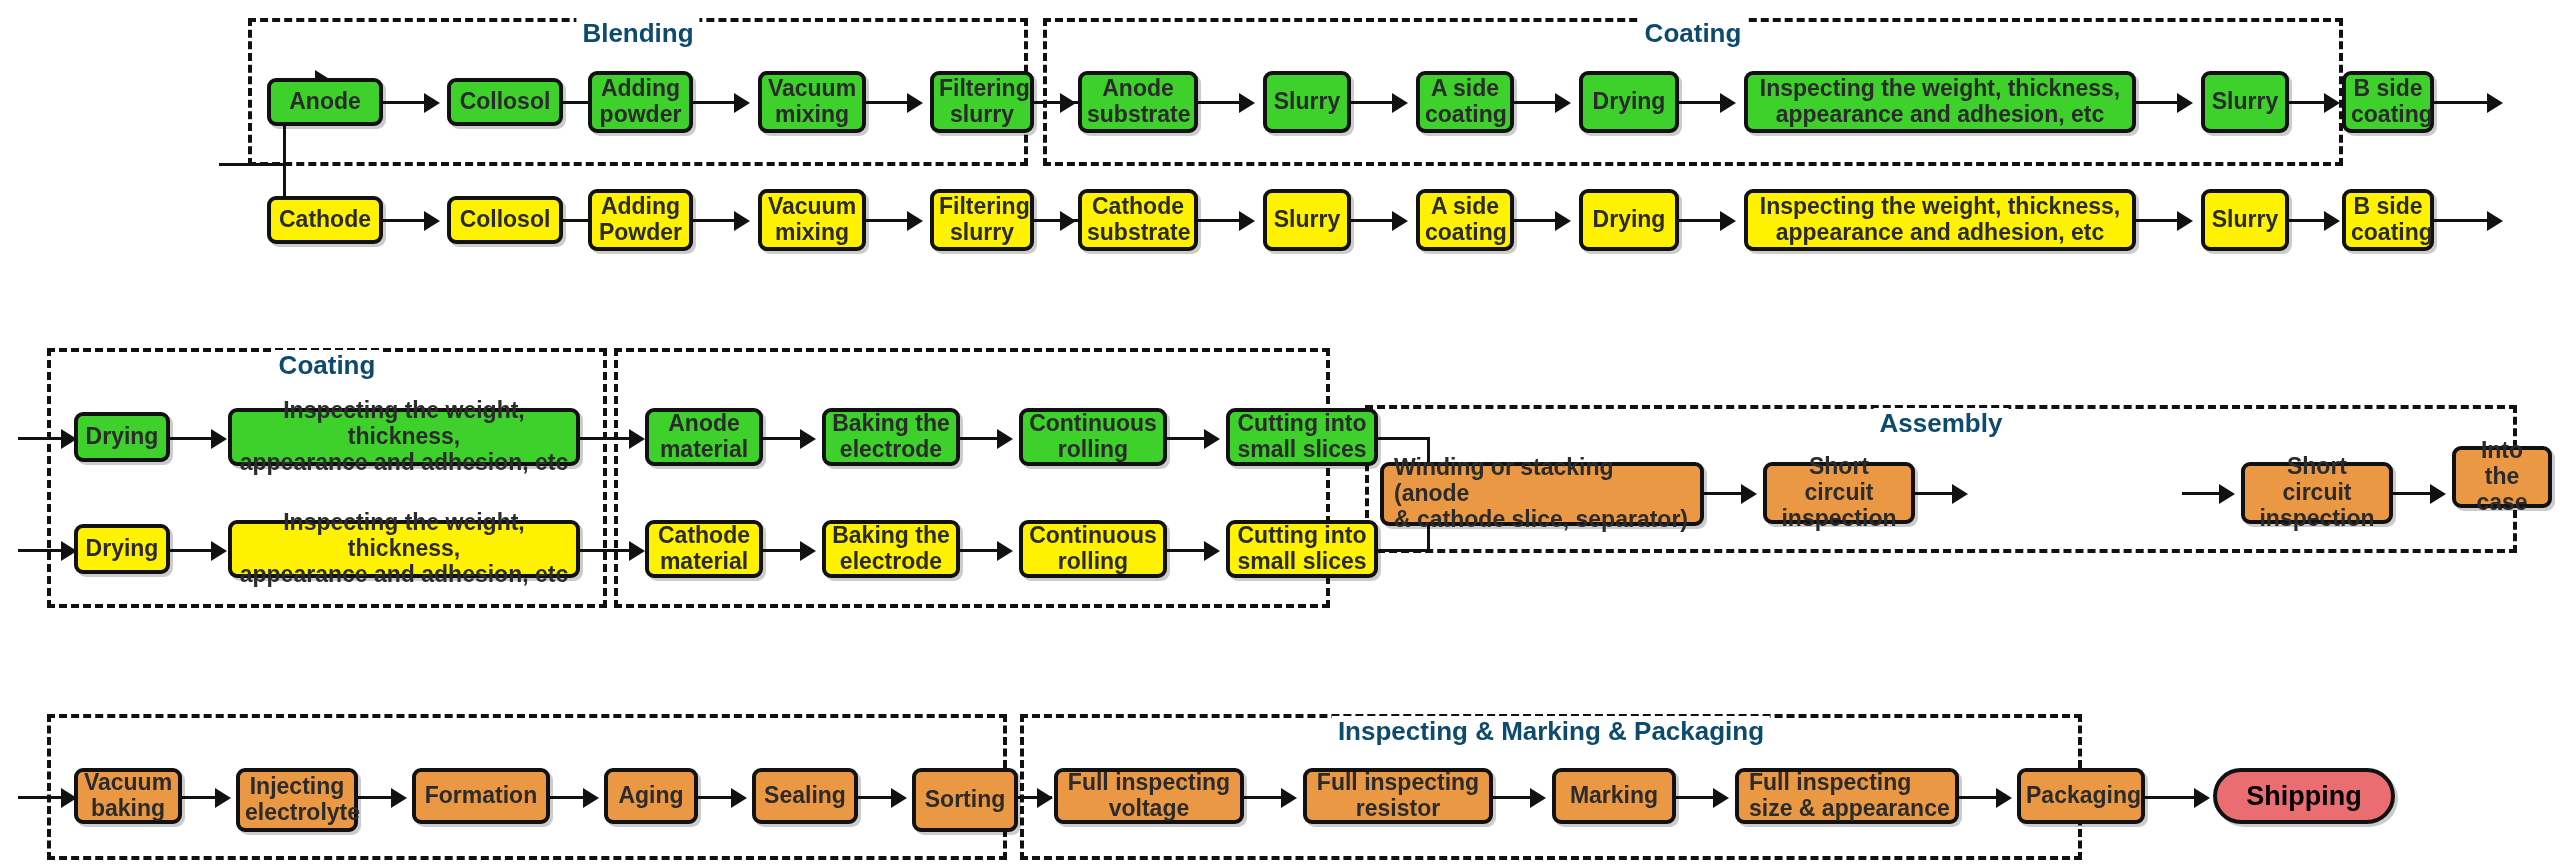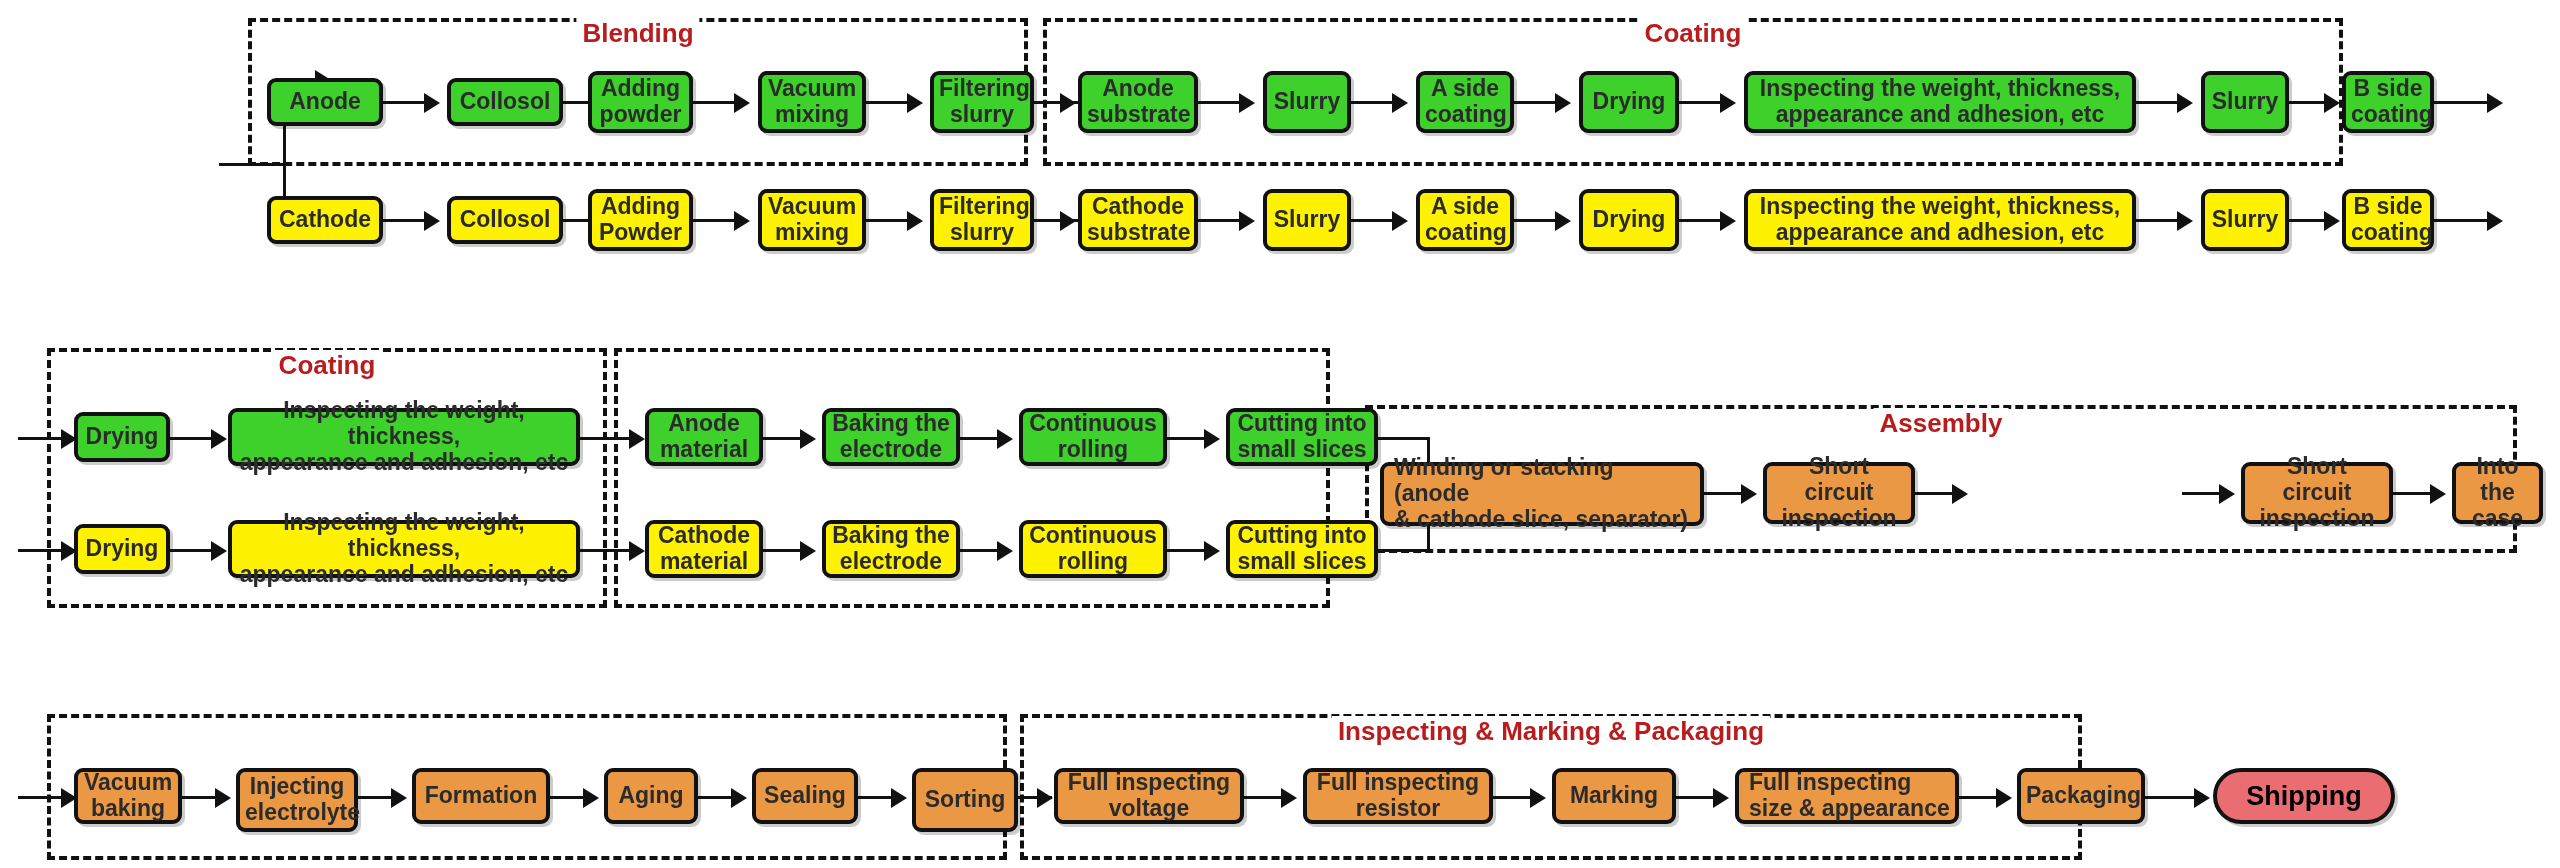--- a/index.html
+++ b/index.html
@@ -14,21 +14,21 @@
   .panel{
     position:absolute;
     border:4px dashed #111111;
     box-sizing:border-box;
     background:transparent;
   }
   .panel-title{
     position:absolute;
     font-size:26px;
     font-weight:700;
-    color:#b91c1c;
+    color:#0c4a6e;
     text-align:center;
     white-space:nowrap;
     transform:translateX(-50%);
     background:#ffffff;
     padding:0 6px;
     line-height:30px;
   }
 
   
   .node{
@@ -299,21 +299,21 @@
     </div>
   <div class="ln h" style="left:1915px;top:492px;width:42px;"></div>
     <div class="arw" style="left:1952px;top:484px;"></div>
   <div class="ln h" style="left:2182px;top:492px;width:42px;"></div>
     <div class="arw" style="left:2219px;top:484px;"></div>
   <div class="node orange" style="left:2241px;top:462px;width:152px;height:62px;font-size:23px;">
       <span>Short circuit<br>inspection</span>
     </div>
   <div class="ln h" style="left:2393px;top:492px;width:42px;"></div>
     <div class="arw" style="left:2430px;top:484px;"></div>
-  <div class="node orange" style="left:2452px;top:462px;width:91px;height:62px;font-size:23px;">
+  <div class="node orange" style="left:2452px;top:446px;width:100px;height:62px;font-size:23px;">
       <span>Into the<br>case</span>
     </div>
 
   <div class="panel" style="left:47px;top:714px;width:960px;height:146px;"></div>
 
   <div class="panel" style="left:1020px;top:714px;width:1062px;height:146px;"></div>
   <div class="panel-title" style="left:1551px;top:716px;">Inspecting &amp; Marking &amp; Packaging</div>
 
   <div class="ln h" style="left:18px;top:796px;width:48px;"></div>
     <div class="arw" style="left:61px;top:788px;"></div>

